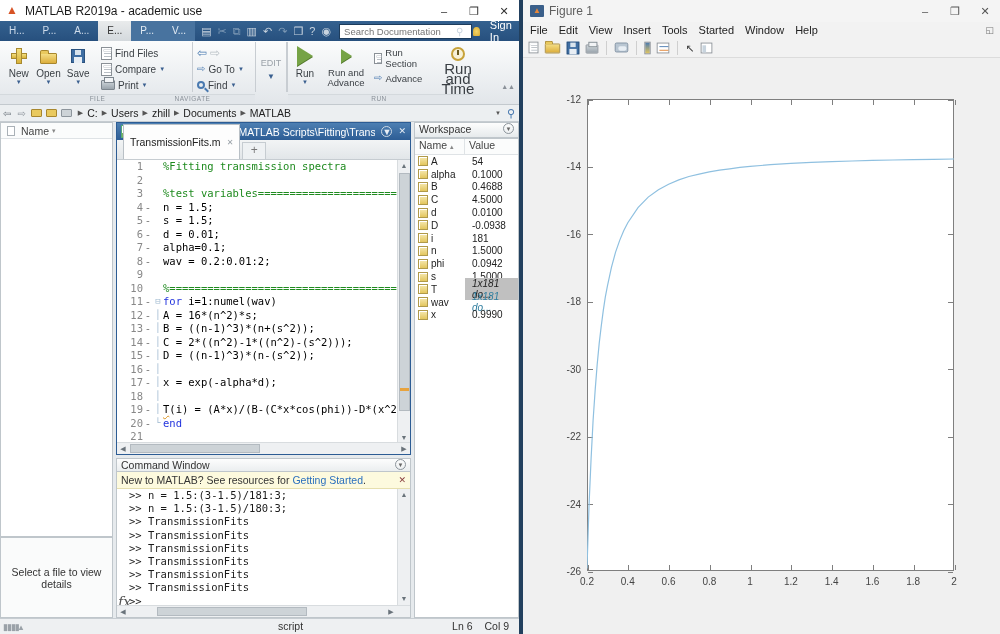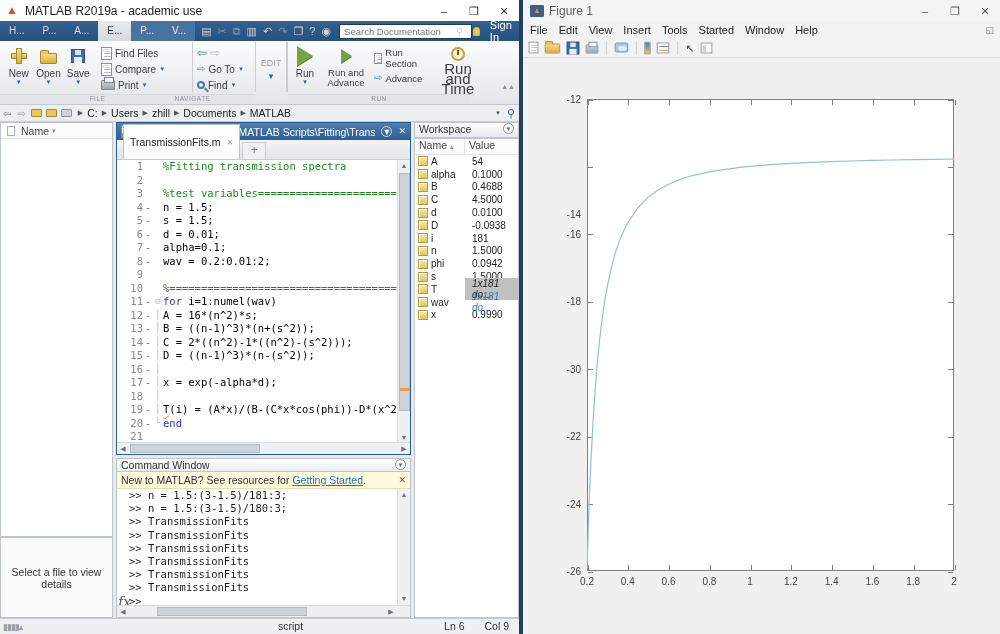--- a/index.html
+++ b/index.html
@@ -138,21 +138,21 @@
   #ed-vthumb { position:absolute; left:1px; top:13px; width:11px; height:238px; background:#cdd3d7; border:1px solid #b3bac0; }
   #ed-warnmark { position:absolute; right:1px; top:228px; width:9px; height:3px; background:#e8a33d; }
   .hscroll { position:absolute; left:0; width:100%; height:12px; background:#eef0f2; border-top:1px solid #d8dcdf; }
   .hthumb { position:absolute; top:1px; height:9px; background:#cdd3d7; border:1px solid #b3bac0; }
   .h-arrow { position:absolute; top:0; width:12px; height:12px; font-size:7px; color:#6a737b; text-align:center; line-height:12px; }
 
   
   #cw-panel { position:absolute; left:116px; top:455px; width:295px; height:163px; background:#fff; border:1px solid #bfc6cb; }
   #cw-banner { height:17px; background:#fdfade; border-bottom:1px solid #e6dfae; display:flex; align-items:center;
                font-size:10.5px; color:#333; padding:0 4px; }
-  #cw-banner a { color:#2a6fbd; text-decoration:underline; }
+  #cw-banner a { color:#2a6fbd; }
   .cw-x { margin-left:auto; color:#8a4040; font-size:9px; }
   #cw-body { position:absolute; left:0; top:33px; width:281px; bottom:12px; overflow:hidden;
              font-family:"DejaVu Sans Mono", monospace; font-size:10.5px; line-height:13.2px; color:#1a1a1a; }
   .cw-line { white-space:pre; padding-left:12px; }
   .fx { position:absolute; left:1px; font-family:"DejaVu Serif", serif; font-style:italic; font-size:14px; color:#555; }
   #cw-vscroll { position:absolute; right:0; top:33px; width:13px; bottom:12px; background:#eef0f2; border-left:1px solid #d8dcdf; }
 
   
   #ws-panel { position:absolute; left:414px; top:122px; width:105px; height:496px; background:#fff; border:1px solid #bfc6cb; }
   #ws-colhdr { height:16px; display:flex; font-size:10.5px; color:#444; background:#fbfcfc; border-bottom:1px solid #dfe3e6; }
@@ -166,21 +166,21 @@
   .ws-val { flex:1; padding-left:7px; }
   .ws-val.it { font-style:italic; }
   .ws-val.selected { background:#c0c0c0; }
   .ws-val.changed { color:#2e7d9e; }
 
   
   #ml-statusbar { position:absolute; left:0; top:618px; width:519px; height:16px; background:#eef0f2;
                   border-top:1px solid #c6ccd1; font-size:10.5px; color:#333; }
   #sb-grip { position:absolute; left:3px; top:3px; letter-spacing:-1px; color:#9aa1a8; font-size:9px; }
   #sb-mode { position:absolute; left:278px; top:1px; }
-  #sb-pos { position:absolute; right:10px; top:1px; display:flex; gap:20px; }
+  #sb-pos { position:absolute; right:10px; top:1px; display:flex; gap:12px; }
 
   
   #fig-strip { position:absolute; left:519px; top:0; width:4px; height:634px; background:#22405e; }
   #figure-window { position:absolute; left:523px; top:0; width:477px; height:634px; background:#f0f0f0; }
   #fig-titlebar { position:absolute; left:0; top:0; width:100%; height:22px; background:#f4f4f4;
                   display:flex; align-items:center; font-size:12px; color:#5f5f5f; }
   .fig-logo { width:14px; height:12px; background:#3a5f8a; color:#e8883a; font-size:8px; line-height:12px;
               text-align:center; margin:0 5px 0 7px; border-radius:1px; }
   #fig-menubar { position:absolute; left:0; top:22px; width:100%; height:16px; background:#f2f2f2;
                  display:flex; align-items:center; gap:11px; padding-left:7px; font-size:11px; color:#222; }
@@ -664,21 +664,21 @@
       <div class="xlab" style="left: 104.778px; top: 576px;">0.4</div>
       <div class="xlab" style="left: 145.556px; top: 576px;">0.6</div>
       <div class="xlab" style="left: 186.333px; top: 576px;">0.8</div>
       <div class="xlab" style="left: 227.111px; top: 576px;">1</div>
       <div class="xlab" style="left: 267.889px; top: 576px;">1.2</div>
       <div class="xlab" style="left: 308.667px; top: 576px;">1.4</div>
       <div class="xlab" style="left: 349.444px; top: 576px;">1.6</div>
       <div class="xlab" style="left: 390.222px; top: 576px;">1.8</div>
       <div class="xlab" style="left: 431px; top: 576px;">2</div>
       <div class="ylab" style="left: 34px; top: 99px;">-12</div>
-      <div class="ylab" style="left: 34px; top: 166.429px; margin-top: 48px;">-14</div>
+      <div class="ylab" style="left: 34px; top: 166.429px;">-14</div>
       <div class="ylab" style="left: 34px; top: 233.857px;">-16</div>
       <div class="ylab" style="left: 34px; top: 301.286px;">-18</div>
       <div class="ylab" style="left: 34px; top: 368.714px;">-30</div>
       <div class="ylab" style="left: 34px; top: 436.143px;">-22</div>
       <div class="ylab" style="left: 34px; top: 503.571px;">-24</div>
       <div class="ylab" style="left: 34px; top: 571px;">-26</div>
     </div>
 </div>
 
 </body></html>

